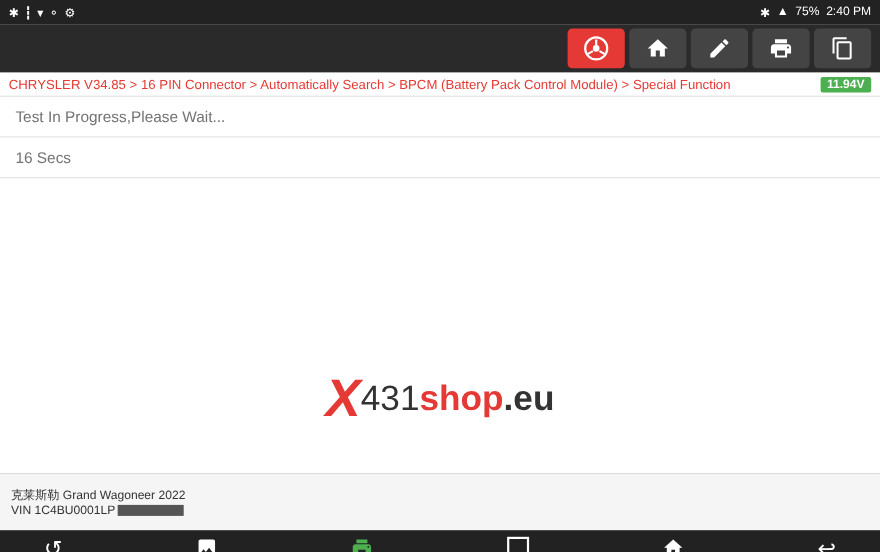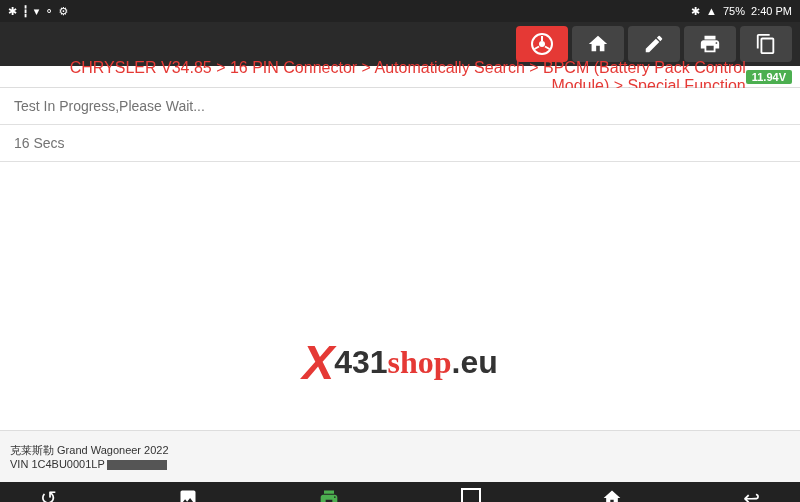--- a/index.html
+++ b/index.html
@@ -66,21 +66,21 @@
     .breadcrumb-bar {
       height: 22px;
       background: #fff;
       display: flex;
       align-items: center;
       padding: 0 8px;
       border-bottom: 1px solid #ddd;
       justify-content: space-between;
     }
     .breadcrumb-text {
-      font-size: 16px;
+      font-size: 12px;
       color: #e53935;
       text-align: right;
     }
     .voltage-badge {
       background: #4caf50;
       color: #fff;
       font-size: 11px;
       padding: 1px 6px;
       border-radius: 2px;
       font-weight: bold;
@@ -117,27 +117,26 @@
       pointer-events: none;
     }
     .watermark-x {
       color: #e53935;
       font-size: 48px;
       font-style: italic;
     }
     .watermark-431 {
       color: #333;
       font-size: 32px;
-      font-weight: bold;
+      font-weight: normal;
     }
     .watermark-shop {
       color: #e53935;
       font-size: 32px;
       font-weight: bold;
-      font-family: Liberation Serif, serif;
     }
     .watermark-eu {
       color: #333;
       font-size: 32px;
     }
 
     
     .info-bar {
       height: 52px;
       background: #f5f5f5;

